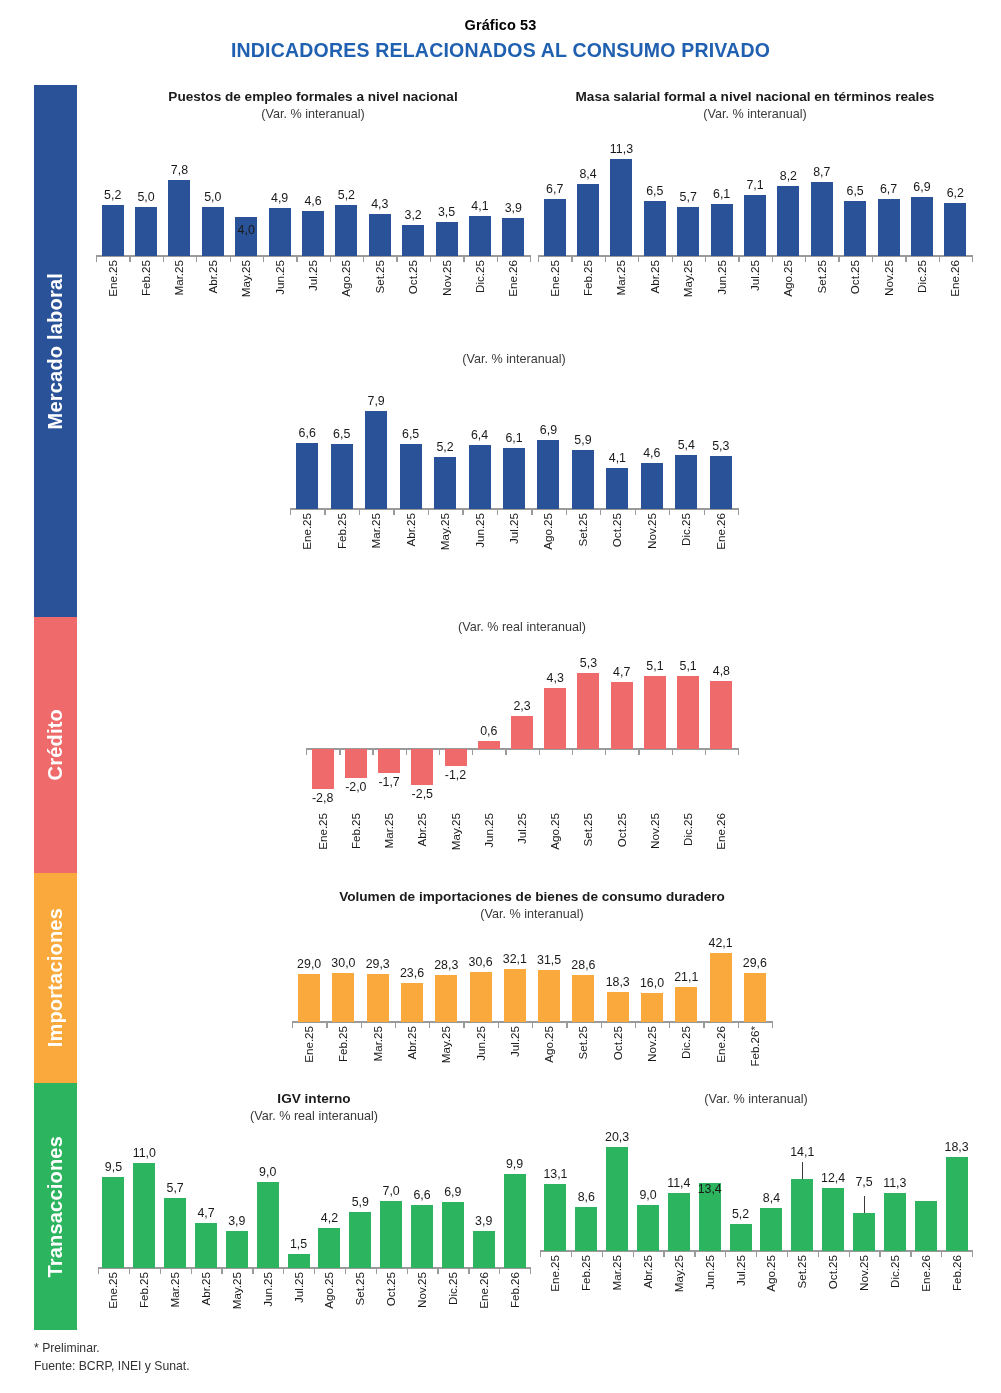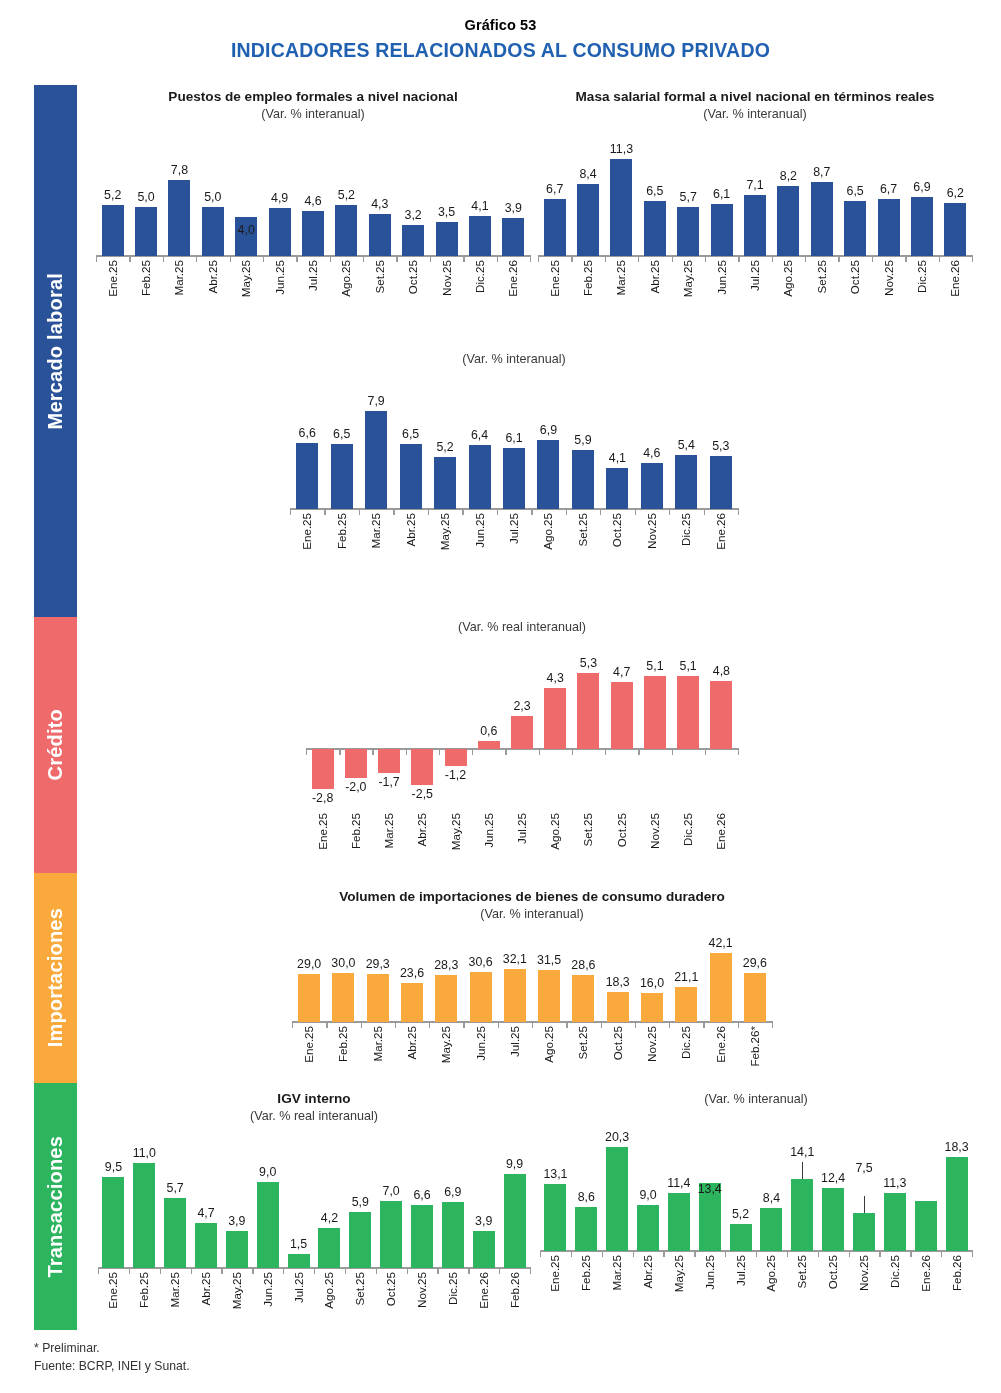--- a/index.html
+++ b/index.html
@@ -523,21 +523,21 @@
         <div class="vlabel" style="left: 174.571px; width: 52px; top: 86.3858px;">5,2</div>
         <div class="bar" style="left: 220.429px; width: 22px; height: 42.9921px; background: rgb(45, 180, 94); top: 87.0079px; bottom: auto;"></div>
         <div class="vlabel" style="left: 205.429px; width: 52px; top: 70.0079px;">8,4</div>
         <div class="bar" style="left: 251.286px; width: 22px; height: 72.1654px; background: rgb(45, 180, 94); top: 57.8346px; bottom: auto;"></div>
         <div class="leader" style="left: 262.286px; top: 40.8346px; height: 17px;"></div>
         <div class="vlabel" style="left: 236.286px; width: 52px; top: 23.8346px;">14,1</div>
         <div class="bar" style="left: 282.143px; width: 22px; height: 63.4646px; background: rgb(45, 180, 94); top: 66.5354px; bottom: auto;"></div>
         <div class="vlabel" style="left: 267.143px; width: 52px; top: 49.5354px;">12,4</div>
         <div class="bar" style="left: 313px; width: 22px; height: 38.3858px; background: rgb(45, 180, 94); top: 91.6142px; bottom: auto;"></div>
         <div class="leader" style="left: 324px; top: 74.6142px; height: 17px;"></div>
-        <div class="vlabel" style="left: 298px; width: 52px; top: 40px;">7,5</div>
+        <div class="vlabel" style="left: 298px; width: 52px; top: 54px;">7,5</div>
         <div class="bar" style="left: 343.857px; width: 22px; height: 57.8346px; background: rgb(45, 180, 94); top: 72.1654px; bottom: auto;"></div>
         <div class="vlabel" style="left: 328.857px; width: 52px; top: 55.1654px;">11,3</div>
         <div class="bar" style="left: 374.714px; width: 22px; height: 49.6457px; background: rgb(45, 180, 94); top: 80.3543px; bottom: auto;"></div>
         <div class="bar" style="left: 405.571px; width: 22px; height: 93.6614px; background: rgb(45, 180, 94); top: 36.3386px; bottom: auto;"></div>
         <div class="vlabel" style="left: 390.571px; width: 52px; top: 19.3386px;">18,3</div>
       </div>
       <div style="position: relative; height: 58px; margin-top: 4px;">
         <div class="xlabel" style="left: 8.42857px; top: 0px;">Ene.25</div>
         <div class="xlabel" style="left: 39.2857px; top: 0px;">Feb.25</div>
         <div class="xlabel" style="left: 70.1429px; top: 0px;">Mar.25</div>

